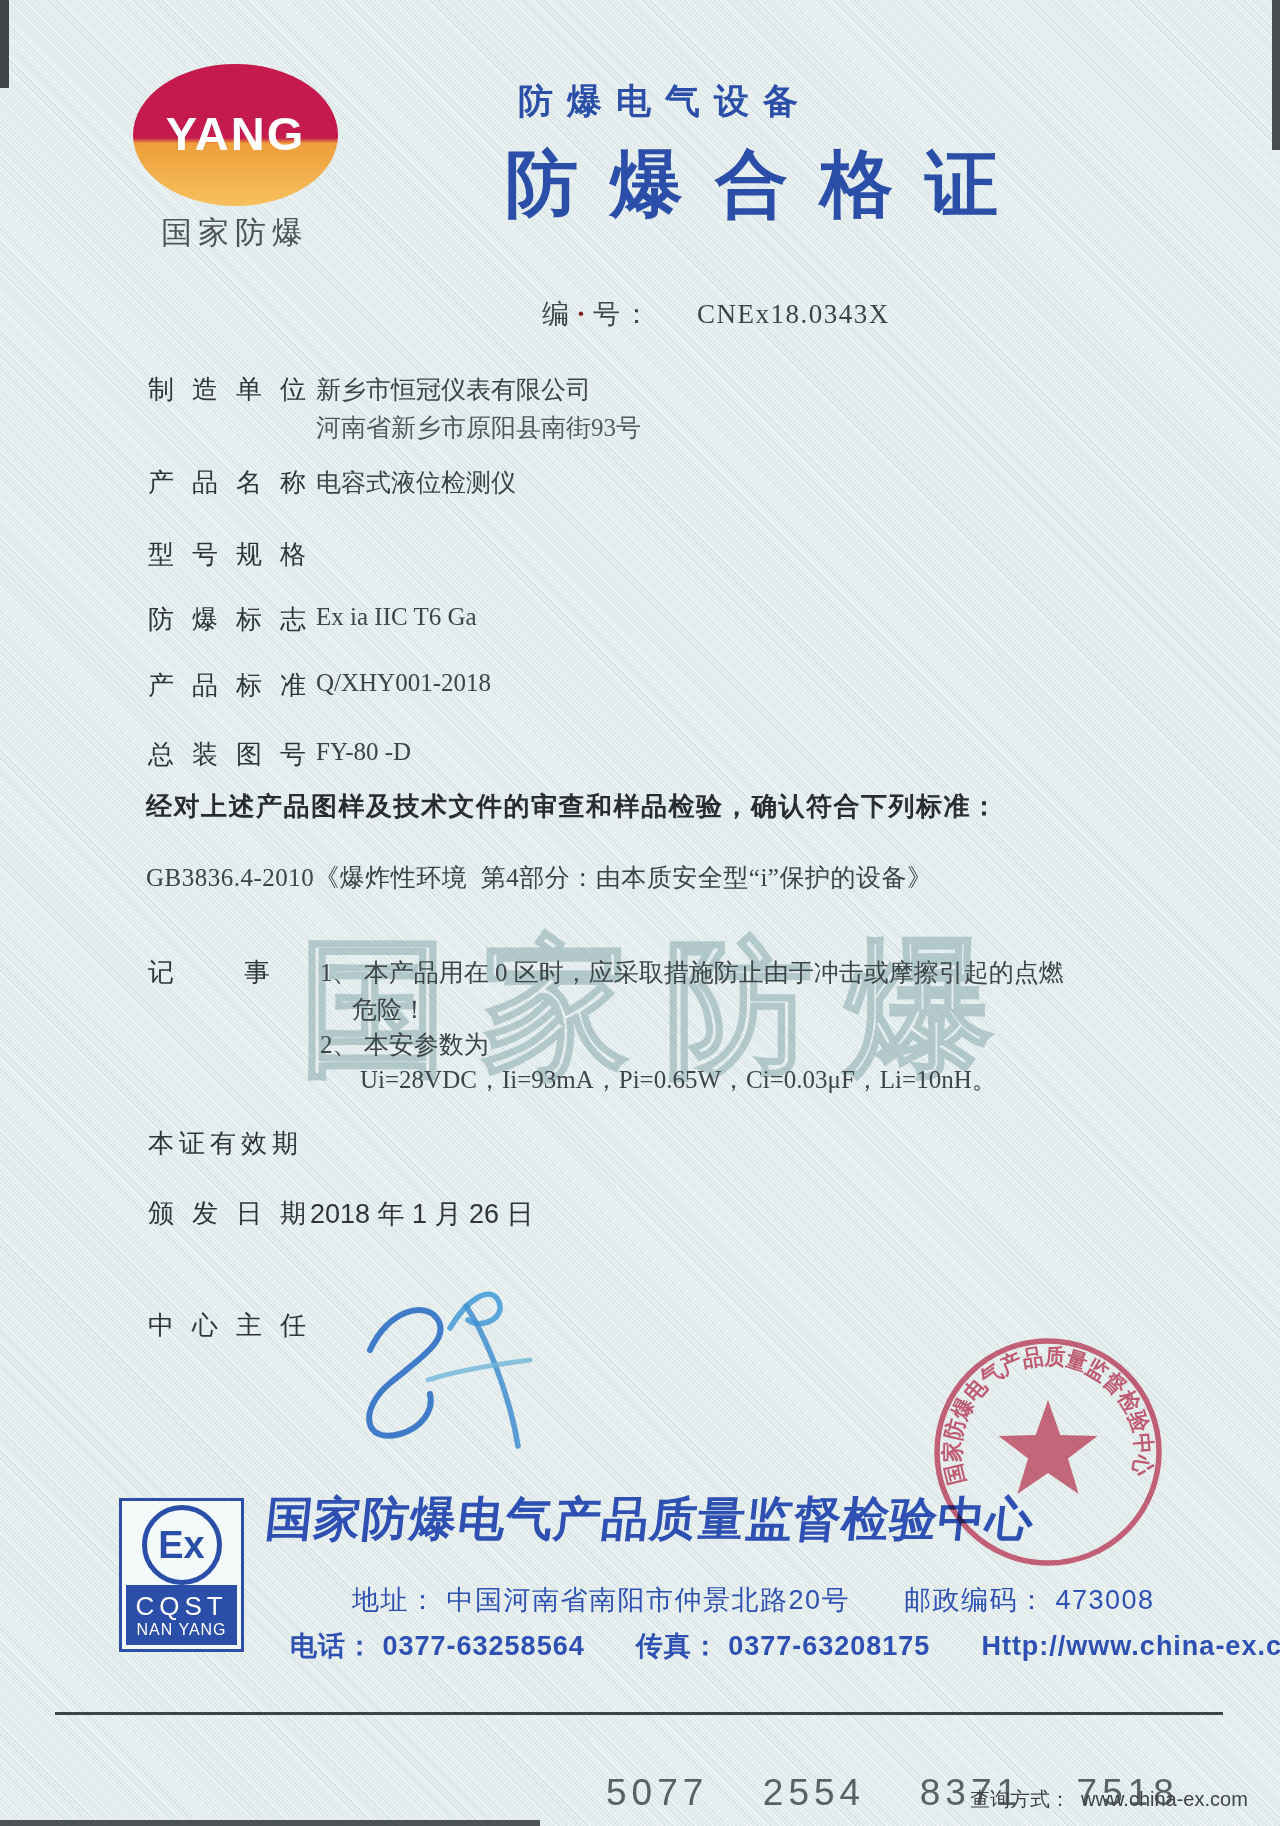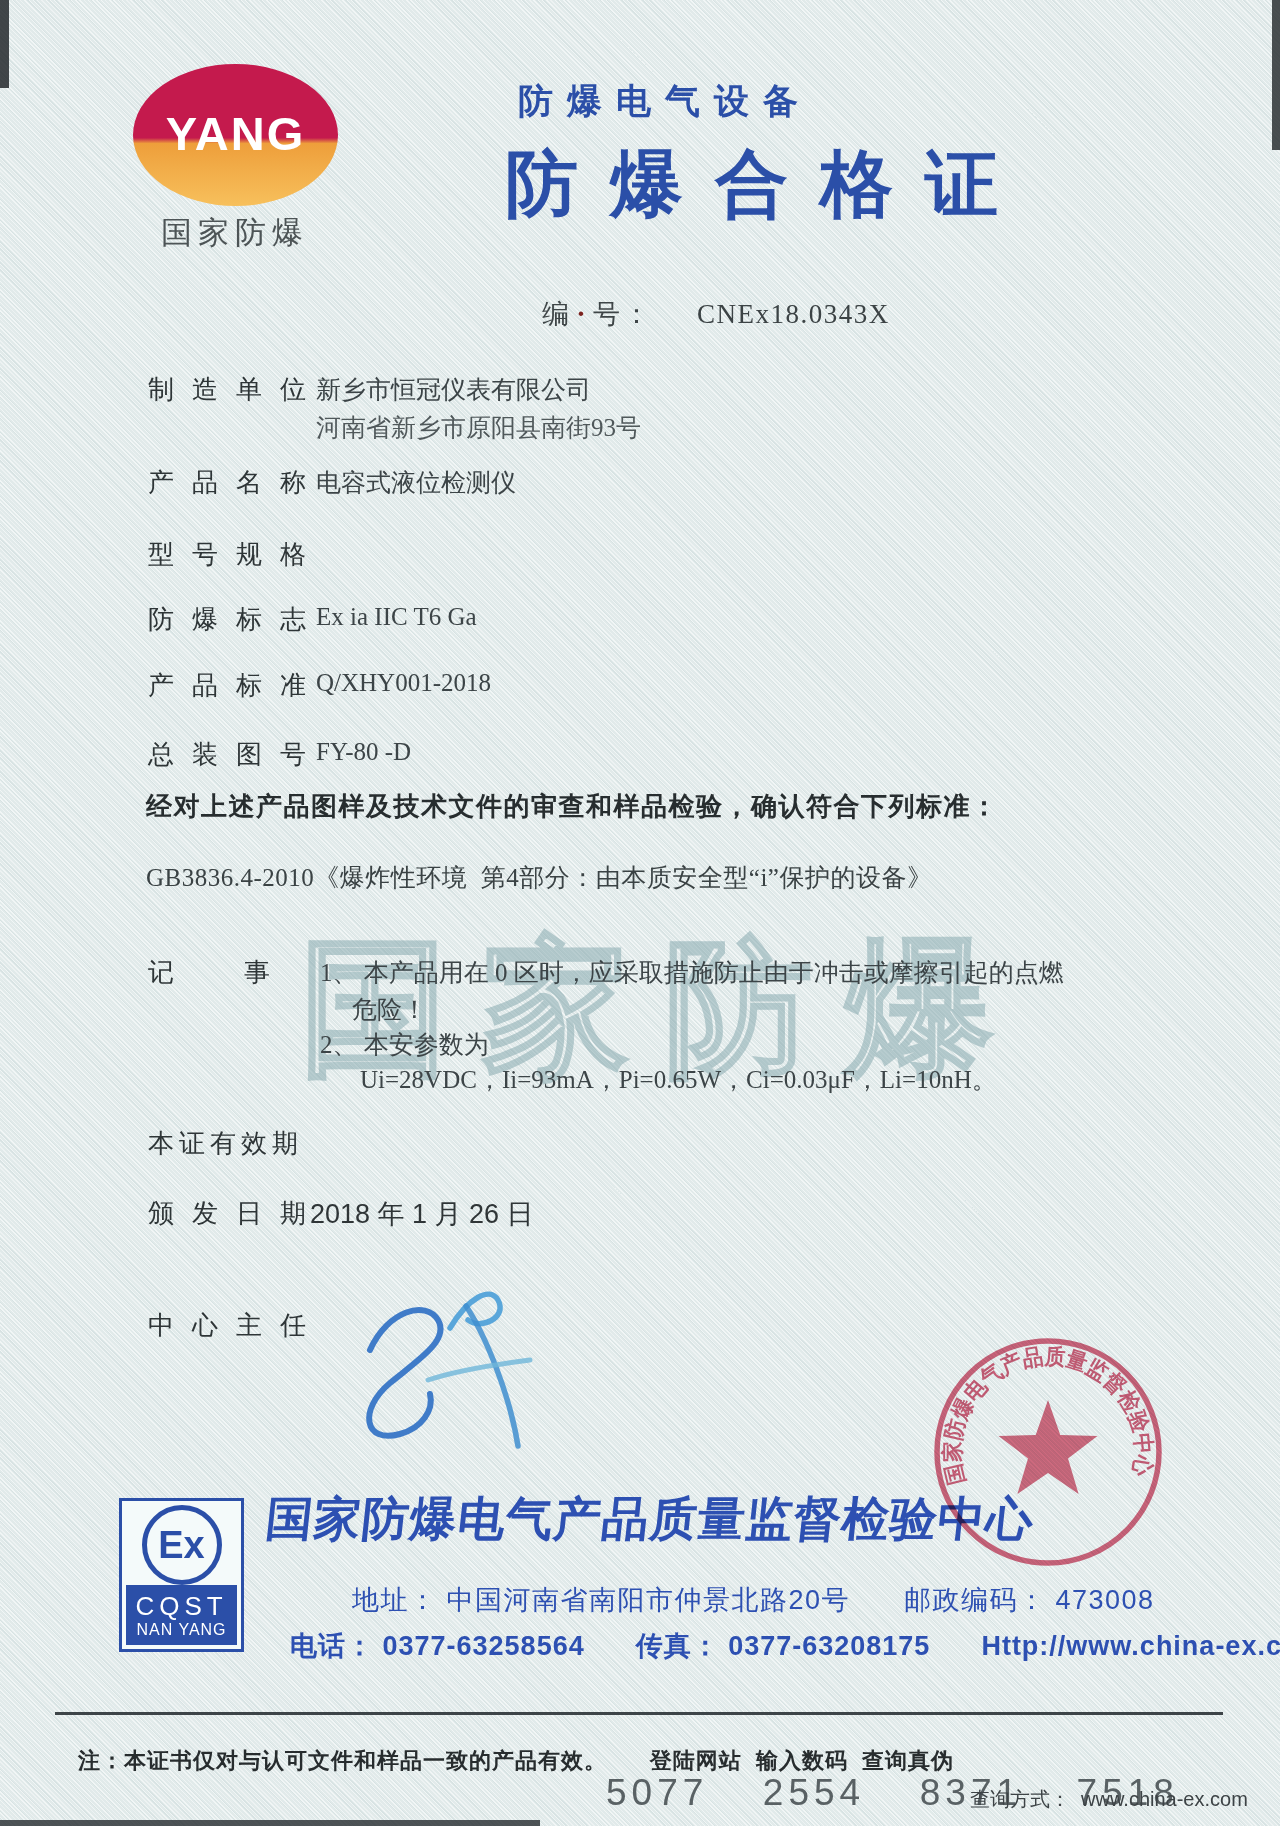--- a/index.html
+++ b/index.html
@@ -202,17 +202,16 @@
         <span class="badge-cqst">CQST</span>
         <span class="badge-ny">NAN YANG</span>
       </div>
     </div>
   </div>
   <div class="org-name">国家防爆电气产品质量监督检验中心</div>
   <div class="org-address">地址： 中国河南省南阳市仲景北路20号      邮政编码： 473008</div>
   <div class="org-phone">电话： 0377-63258564      传真： 0377-63208175      Http://www.china-ex.com</div>
 
   <div class="rule"></div>
-  <div class="foot-note">注：本证书仅对与认可文件和样品一致的产品有效。      登陆网站  输入数码  查询真伪</div>
   <div class="foot-code">5077  2554  8371  7518</div>
   <div class="foot-query">查询方式：  www.china-ex.com</div>
 
 </div>
 
 </body></html>

